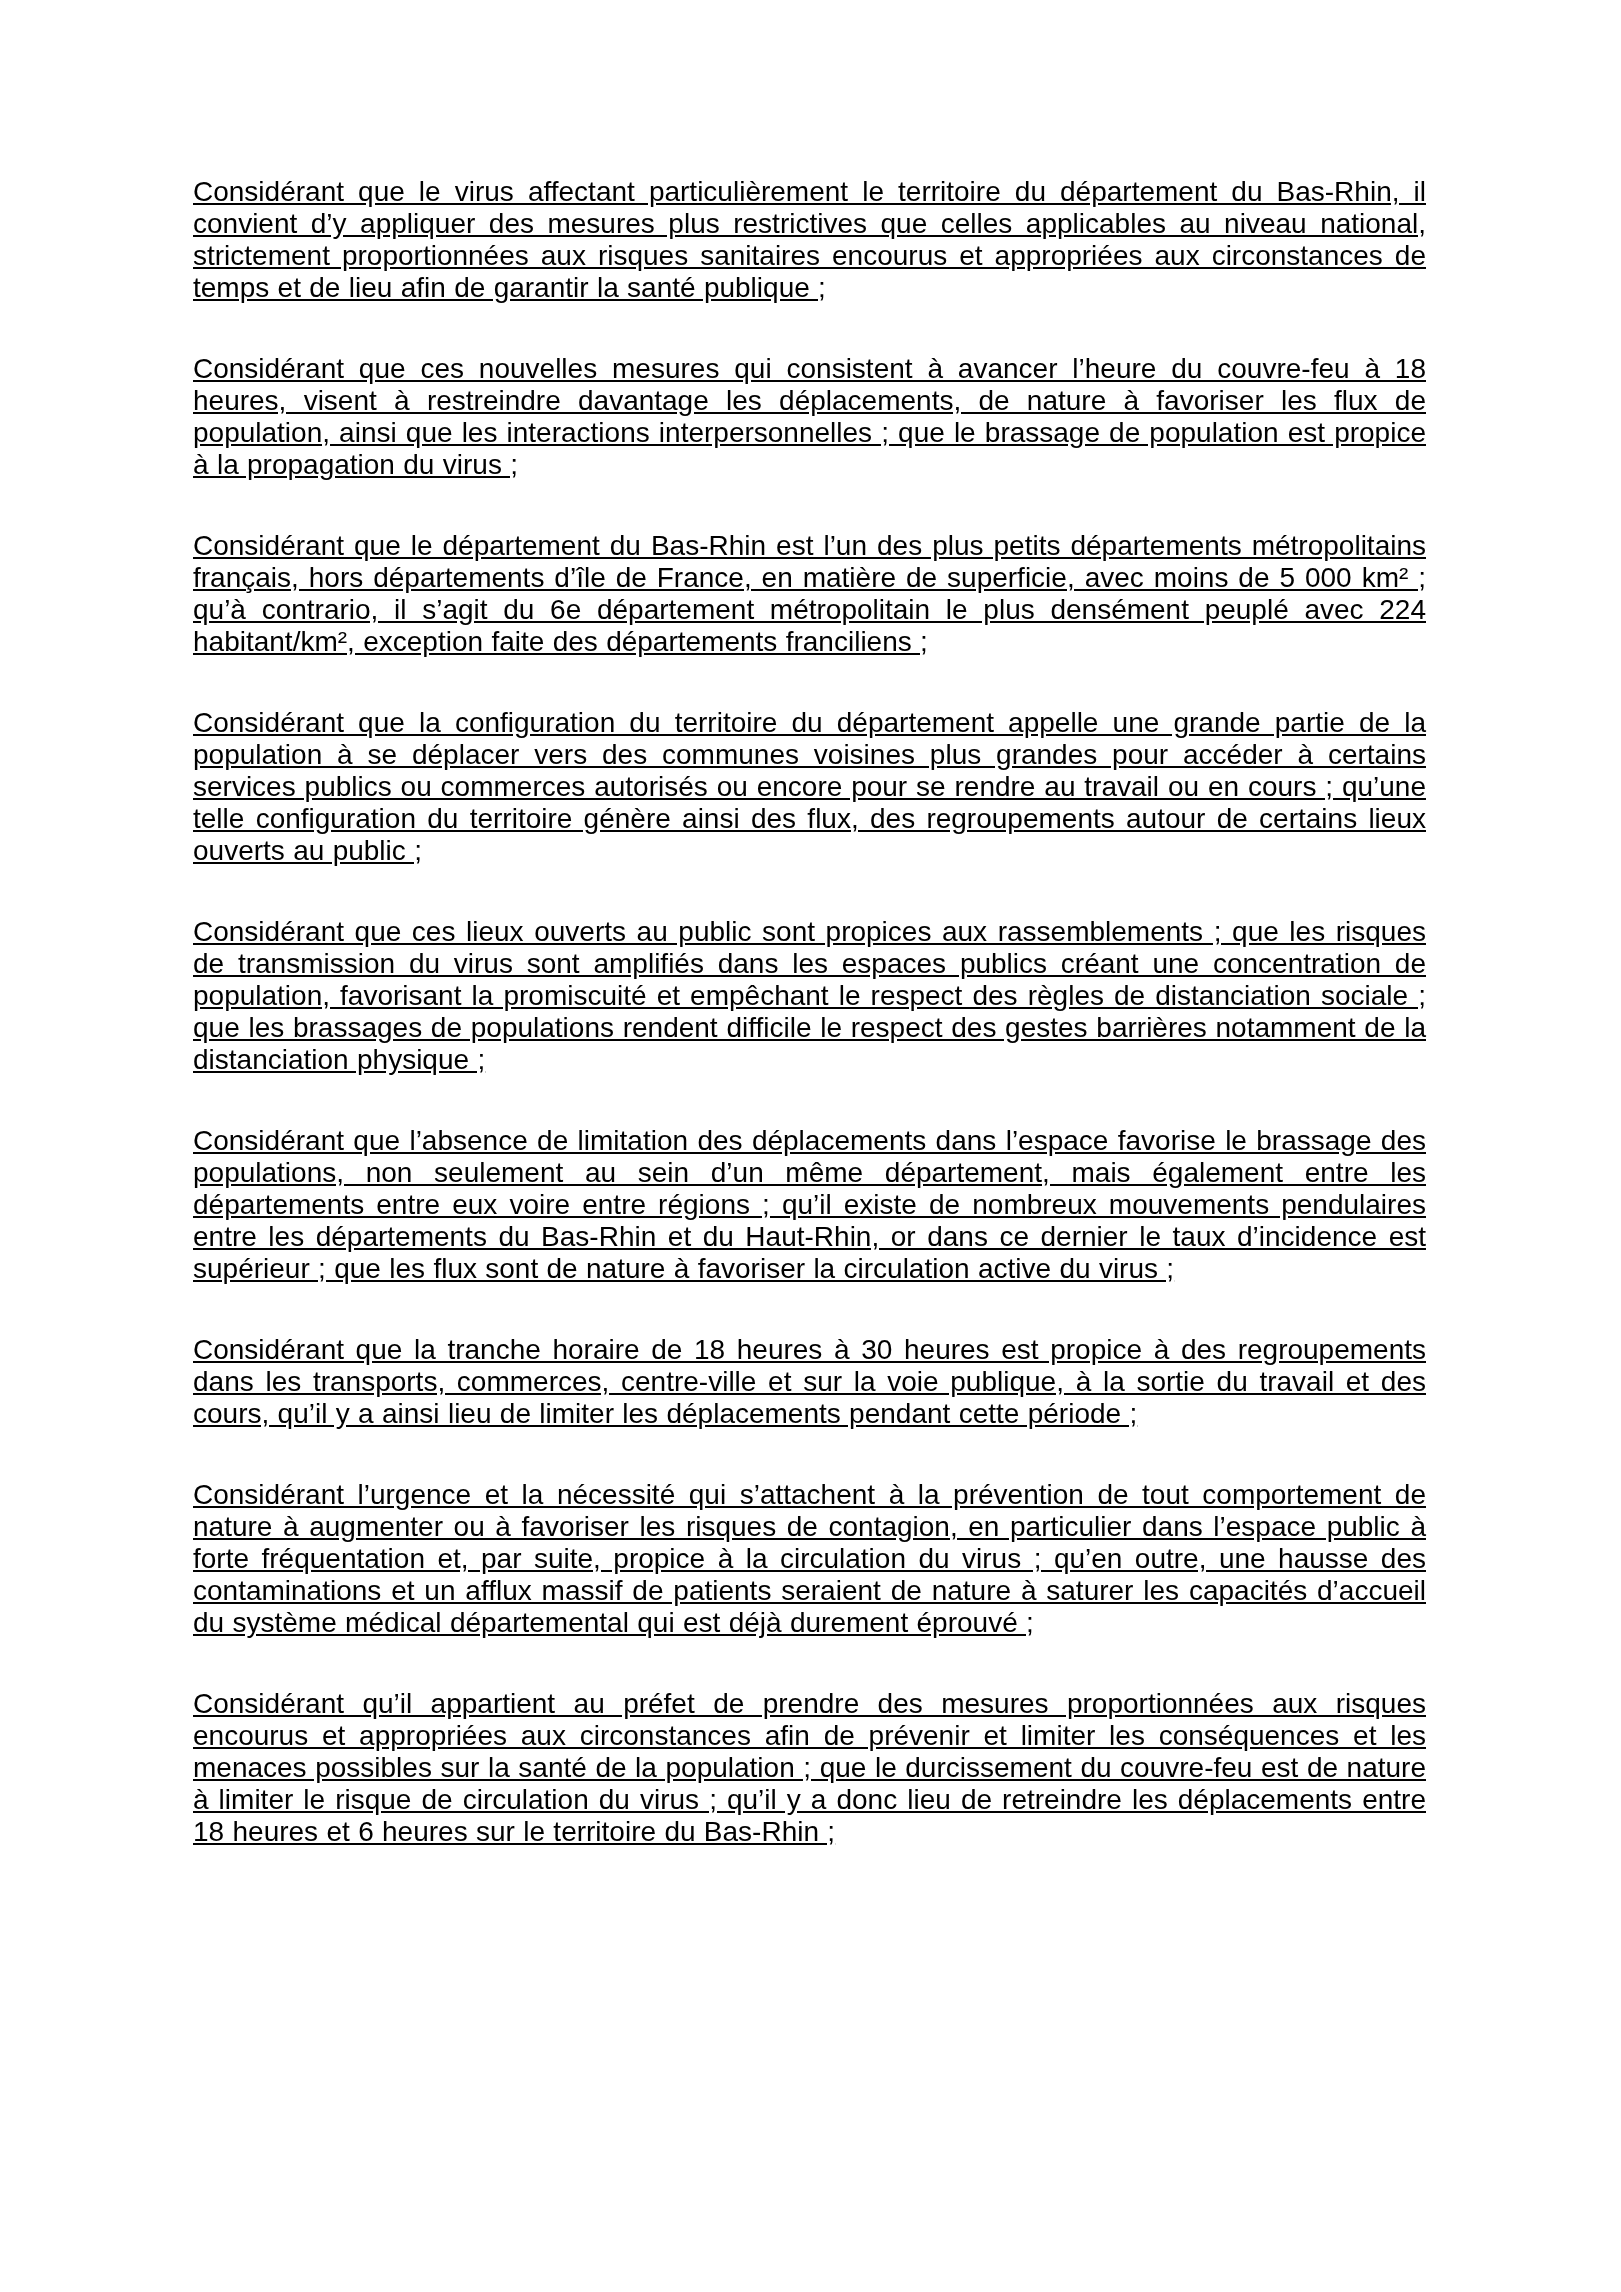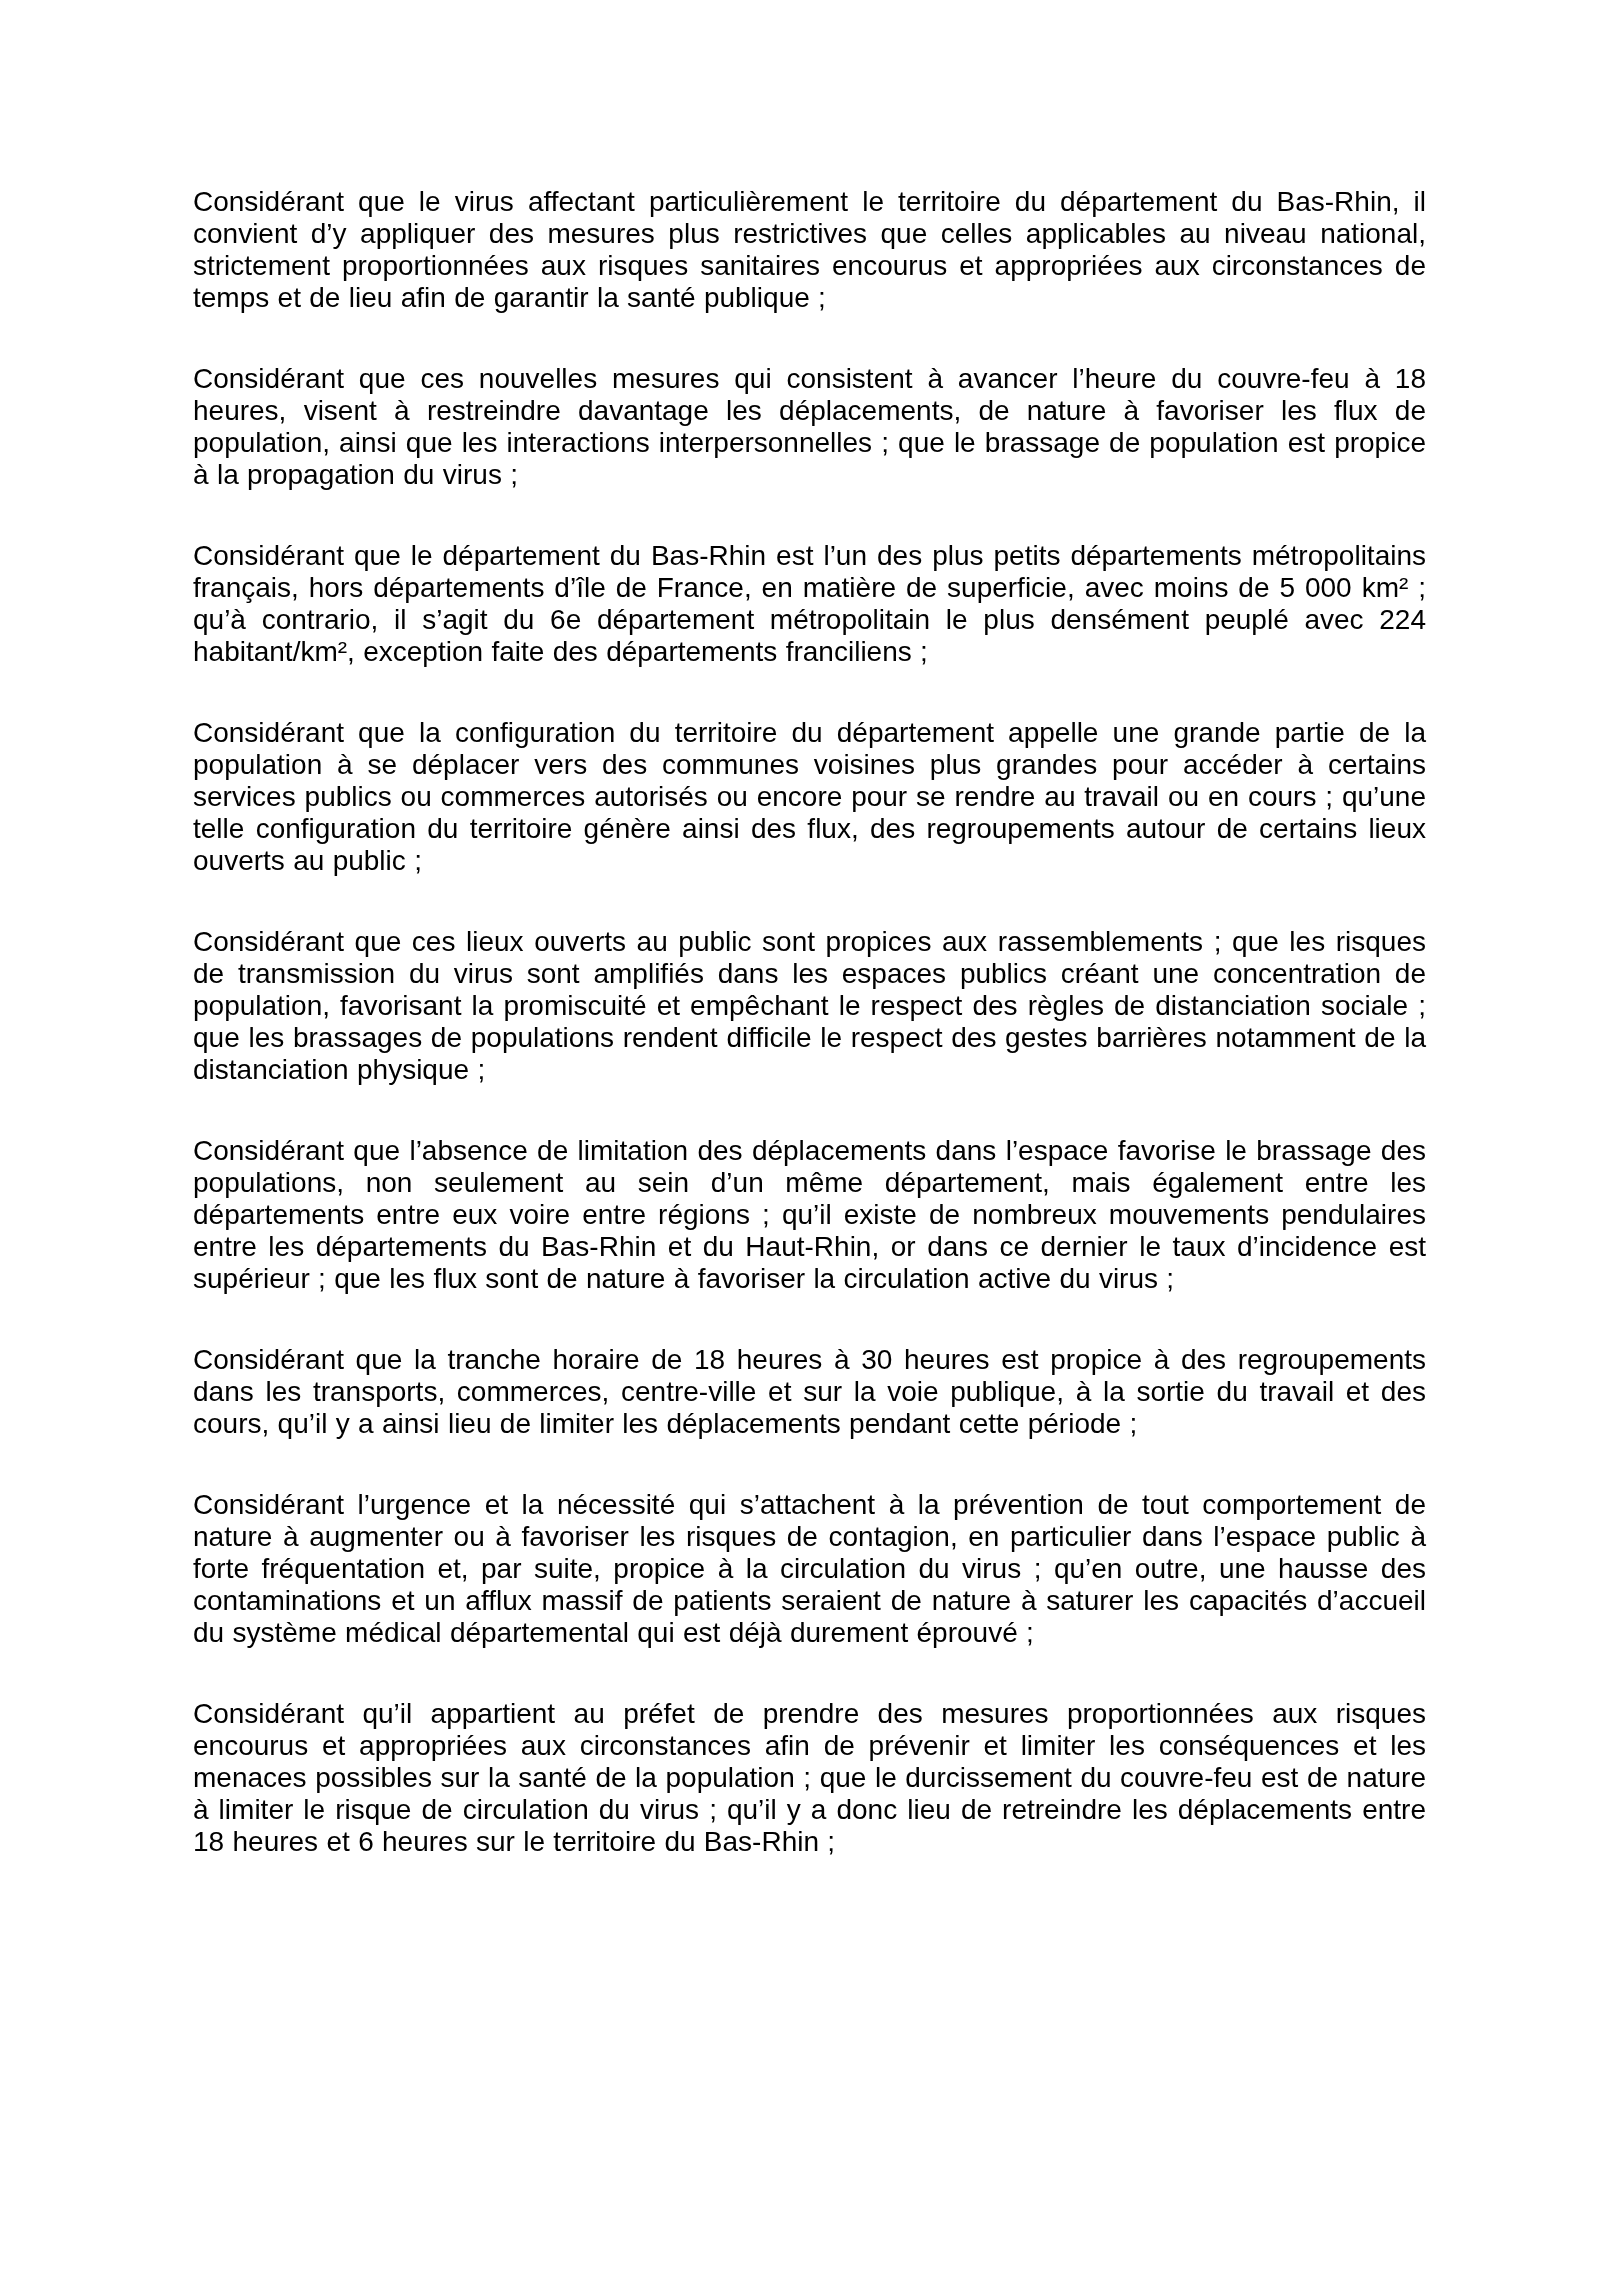--- a/index.html
+++ b/index.html
@@ -18,22 +18,23 @@
     top: 0;
     left: 0;
     width: 1621px;
     height: 2293px;
     background: #ffffff;
     overflow: hidden;
   }
   .content {
     position: absolute;
     left: 193px;
-    top: 186px;
+    top: 176px;
     width: 1233px;
+    text-decoration: underline;
   }
   .para {
     margin: 0 0 49px 0;
     padding: 0;
     font-size: 28px;
     line-height: 32px;
     color: #000000;
     text-align: justify;
     text-justify: inter-word;
     word-spacing: 0.02em;

